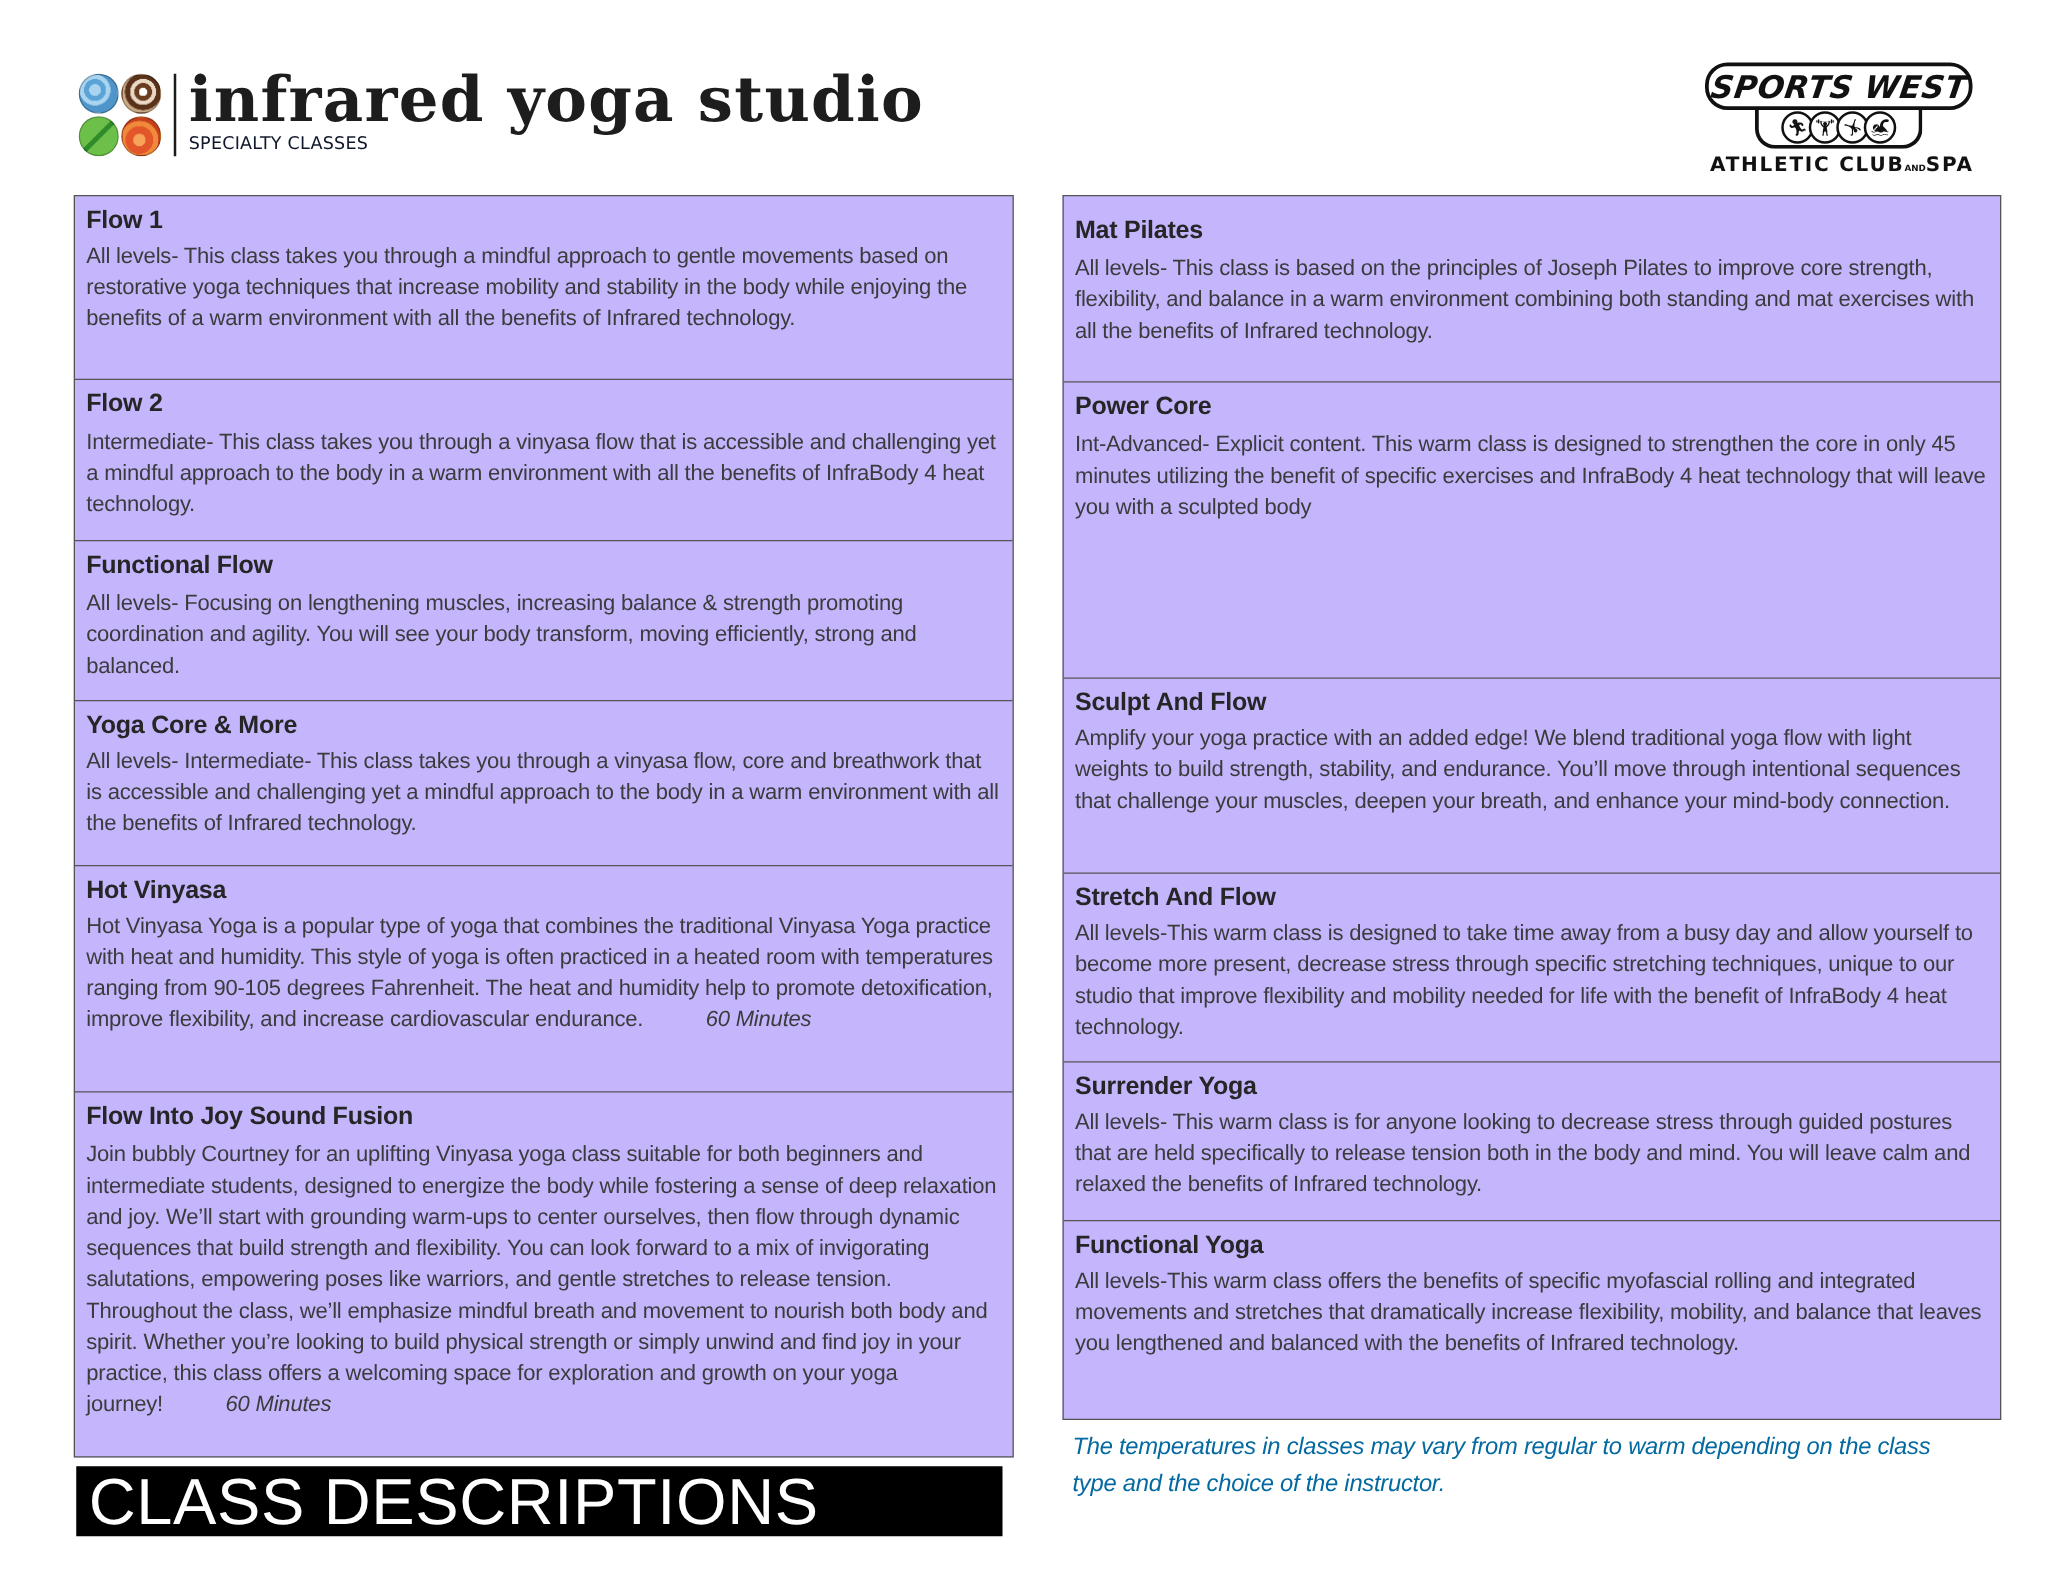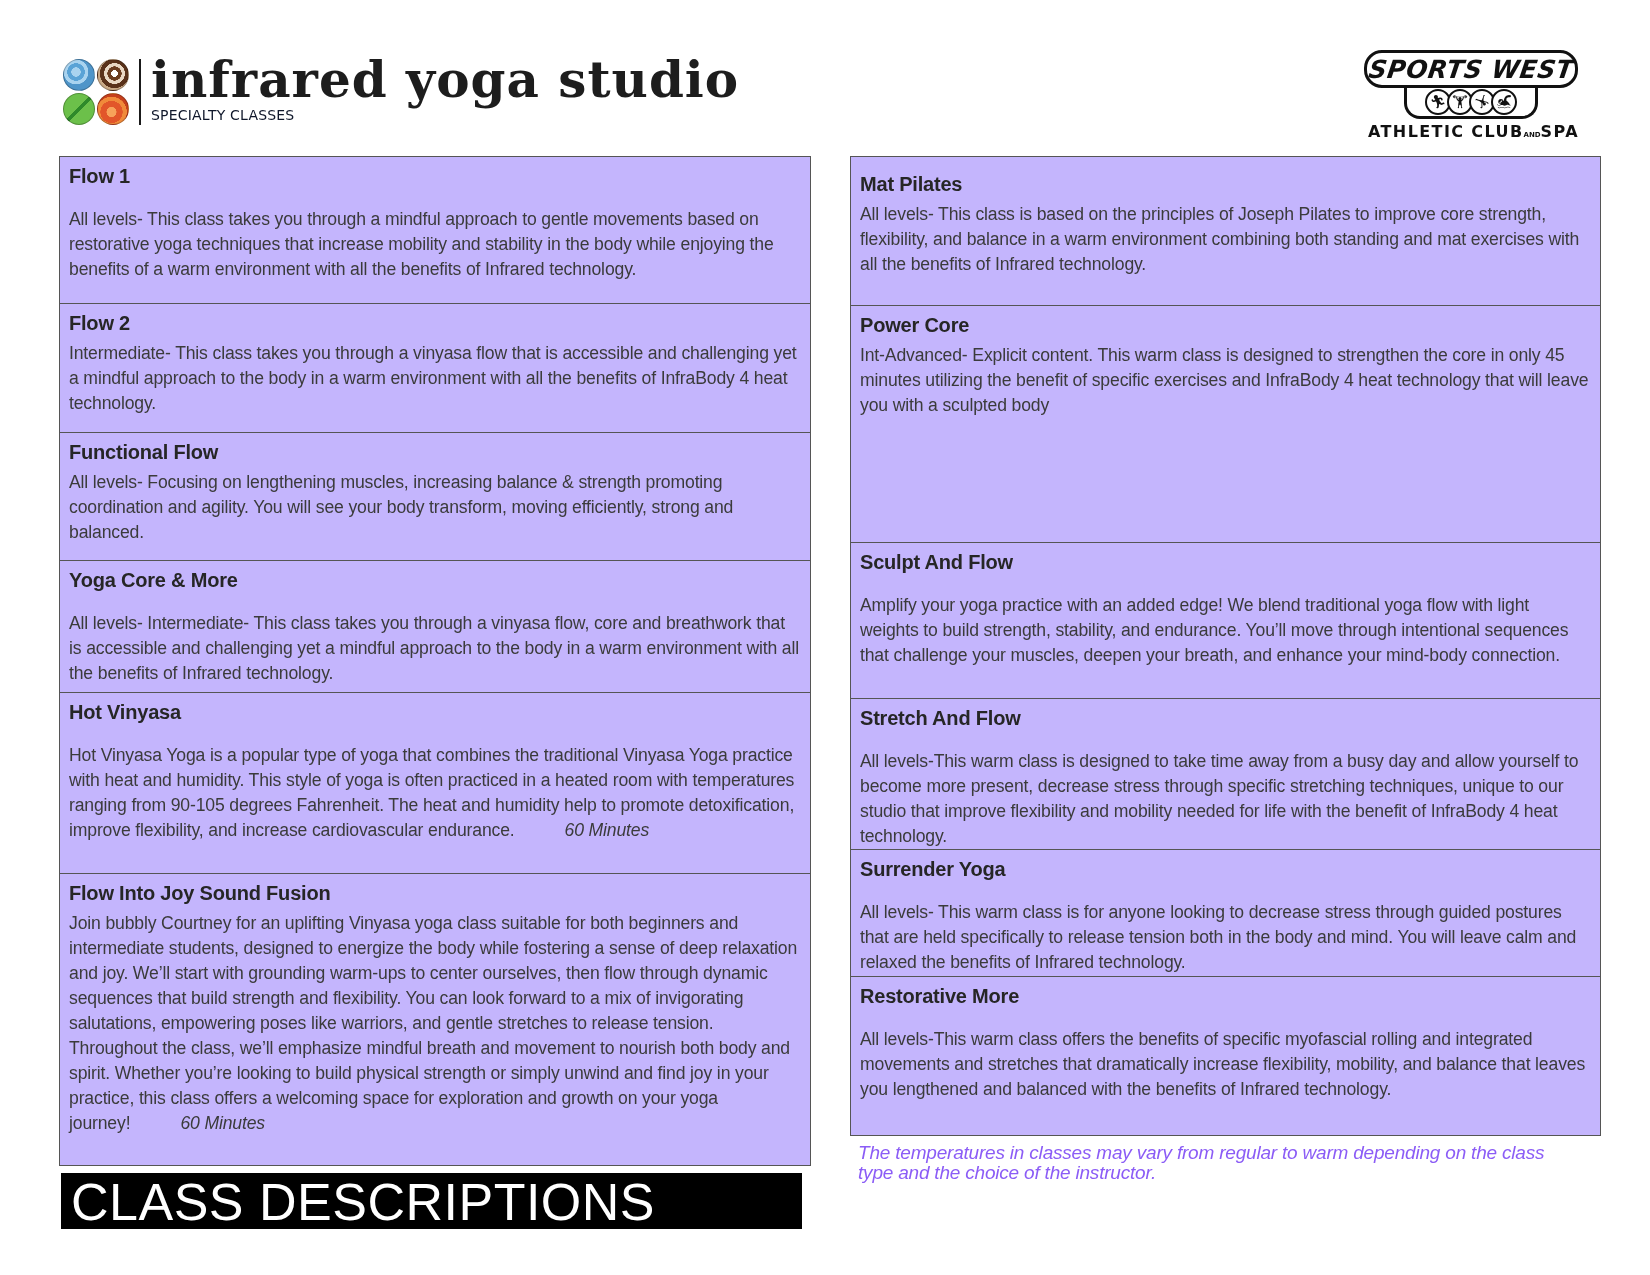--- a/index.html
+++ b/index.html
@@ -28,27 +28,27 @@
   .club-bottom { position:absolute; left:4px; top:72px; width:210px; text-align:center; font-family:"DejaVu Sans", sans-serif; font-weight:bold; font-size:16px; letter-spacing:1.4px; color:#111; white-space:nowrap; }
   .club-bottom small { font-size:7px; letter-spacing:0; vertical-align:baseline; }
 
   
   .col { position:absolute; border:1.5px solid #555; box-sizing:border-box; background:#c4b5fd; }
   .col-left  { left:59px;  top:156px; width:752px; height:1010px; }
   .col-right { left:850px; top:156px; width:751px; height:980px;padding-left:31px; }
   .cls { position:absolute; left:0; right:0; border-top:1.5px solid #555; box-sizing:border-box; padding:7px 8px 0 9px; }
   .cls.first { border-top:none; }
   .cls-name { font-size:20px; font-weight:bold; color:#262626; line-height:24px; letter-spacing:-0.2px; }
-  .cls-desc { font-size:17.6px; line-height:25px; color:#3b3b3b; margin-top:19px; letter-spacing:-0.15px; }
+  .cls-desc { font-size:17.6px; line-height:25px; color:#3b3b3b; margin-top:4px; letter-spacing:-0.15px; }
   .cls-time { font-style:italic; margin-left:50px; }
 
   
   .banner { position:absolute; left:61px; top:1173px; width:741px; height:56px; background:#000000; }
   .banner-text { position:absolute; left:10px; top:3px; font-size:52px; line-height:52px; color:#ffffff; letter-spacing:0.5px; }
-  .footnote { position:absolute; left:858px; top:1143px; width:700px; font-size:19px; line-height:20px; font-style:italic; color:#8b5cf6; letter-spacing:-0.2px; }
+  .footnote { position:absolute; left:858px; top:1143px; width:700px; font-size:19px; line-height:30px; font-style:italic; color:#0369a1; letter-spacing:-0.2px; }
 </style>
 </head>
 <body>
 
 <div class="brand">
   <div class="orbs">
     <div class="orb orb-water"></div>
     <div class="orb orb-earth"></div>
     <div class="orb orb-leaf"></div>
     <div class="orb orb-fire"></div>
@@ -117,21 +117,21 @@
   </div>
   <div class="cls" style="top:541px;height:151px">
     <div class="cls-name">Stretch And Flow</div>
     <div class="cls-desc">All levels-This warm class is designed to take time away from a busy day and allow yourself to become more present, decrease stress through specific stretching techniques, unique to our studio that improve flexibility and mobility needed for life with the benefit of InfraBody 4 heat technology.</div>
   </div>
   <div class="cls" style="top:692px;height:127px">
     <div class="cls-name">Surrender Yoga</div>
     <div class="cls-desc">All levels- This warm class is for anyone looking to decrease stress through guided postures that are held specifically to release tension both in the body and mind. You will leave calm and relaxed the benefits of Infrared technology.</div>
   </div>
   <div class="cls" style="top:819px;bottom:0">
-    <div class="cls-name">Restorative More</div>
+    <div class="cls-name">Functional Yoga</div>
     <div class="cls-desc">All levels-This warm class offers the benefits of specific myofascial rolling and integrated movements and stretches that dramatically increase flexibility, mobility, and balance that leaves you lengthened and balanced with the benefits of Infrared technology.</div>
   </div>
 </div>
 
 <div class="banner">
   <div class="banner-text">CLASS DESCRIPTIONS</div>
 </div>
 <div class="footnote">The temperatures in classes may vary from regular to warm depending on the class type and the choice of the instructor.</div>
 
 </body></html>

